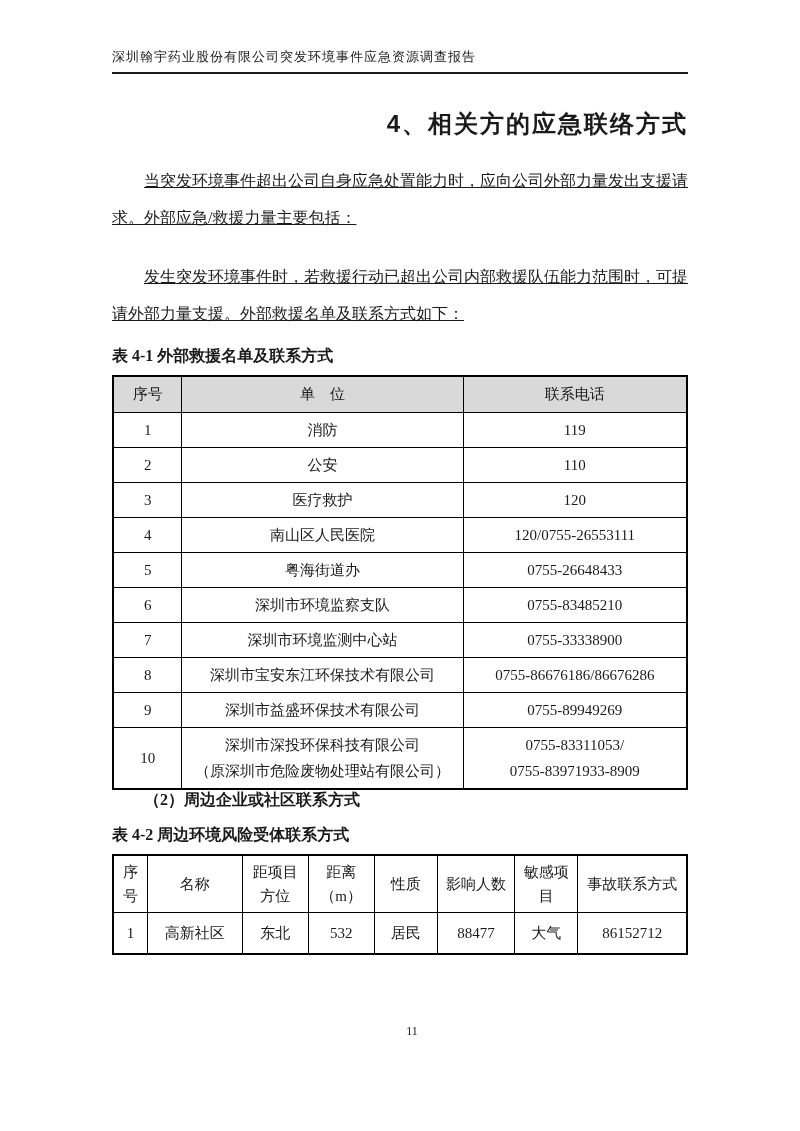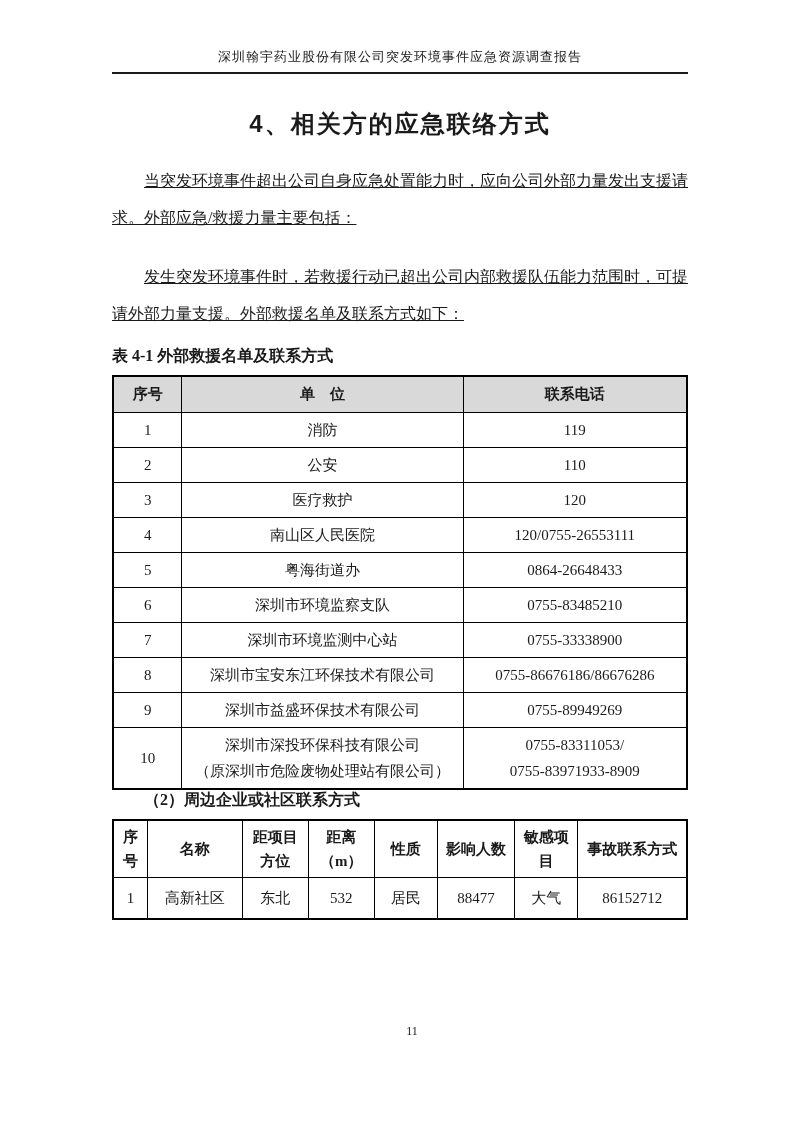--- a/index.html
+++ b/index.html
@@ -10,29 +10,28 @@
     position: relative;
     font-family: "Liberation Serif", "DejaVu Serif", serif;
     color: #1a1a1a;
   }
   .content {
     width: 576px;
     margin: 0 auto;
   }
   .doc-header {
     padding-top: 48px;
-    text-align: center;
     font-size: 13px;
     letter-spacing: 1px;
     padding-bottom: 6px;
     border-bottom: 2px solid #1a1a1a;
   }
   .doc-title {
     margin-top: 34px;
-    text-align: center;
+    text-align: right;
     font-size: 24px;
     font-weight: bold;
     font-family: "Liberation Sans", "DejaVu Sans", sans-serif;
     letter-spacing: 2px;
   }
   .para {
     margin-top: 22px;
     font-size: 16px;
     line-height: 37px;
     text-align: justify;
@@ -60,21 +59,21 @@
     border: 2px solid #000;
   }
   th, td {
     border: 1px solid #000;
     text-align: center;
     vertical-align: middle;
     padding: 4px 4px;
     white-space: pre-line;
     line-height: 26px;
   }
-  th { font-weight: bold; }
+  th { font-weight: normal; }
   .t41 thead th {
     background: #d9d9d9;
     height: 36px;
     border-bottom: 1.5px solid #000;
   }
   .t41 tbody td { height: 33px; }
   .t42 { margin-top: 8px; }
   .t42 thead th { height: 56px; line-height: 24px; background: #ffffff; }
   .t42 tbody td { height: 42px; }
   .section2-block { }
@@ -134,21 +133,21 @@
         <td>120</td>
       </tr>
       <tr>
         <td>4</td>
         <td>南山区人民医院</td>
         <td>120/0755-26553111</td>
       </tr>
       <tr>
         <td>5</td>
         <td>粤海街道办</td>
-        <td>0864-26648433</td>
+        <td>0755-26648433</td>
       </tr>
       <tr>
         <td>6</td>
         <td>深圳市环境监察支队</td>
         <td>0755-83485210</td>
       </tr>
       <tr>
         <td>7</td>
         <td>深圳市环境监测中心站</td>
         <td>0755-33338900</td>
@@ -171,20 +170,21 @@
 0755-83971933-8909</td>
       </tr>
     </tbody>
   </table>
 
   <div class="section2-block">
     <h2 class="sub-heading" style="margin-top:0;">（2）周边企业或社区联系方式</h2>
   </div>
 
 
+  <div class="table-caption">表 4-2 周边环境风险受体联系方式</div>
 
   <table class="t42">
     <colgroup>
       <col style="width:6%">
         <col style="width:16.5%">
         <col style="width:11.5%">
         <col style="width:11.5%">
       <col style="width:11%">
         <col style="width:13.5%">
         <col style="width:11%">

